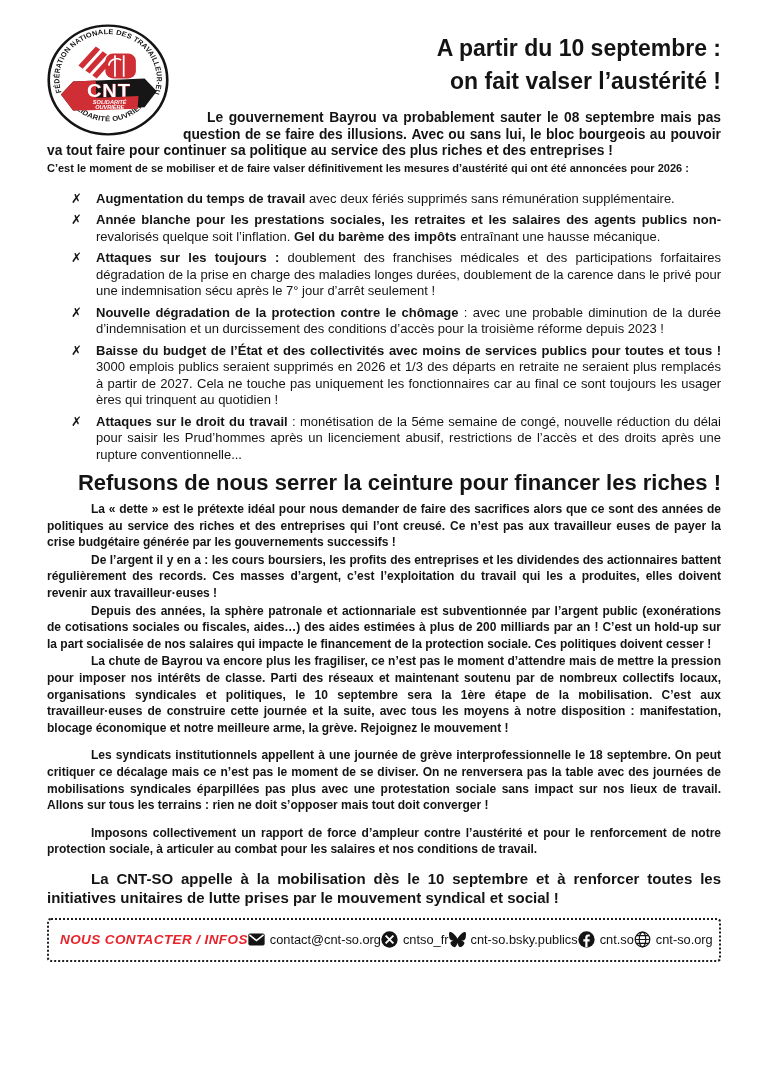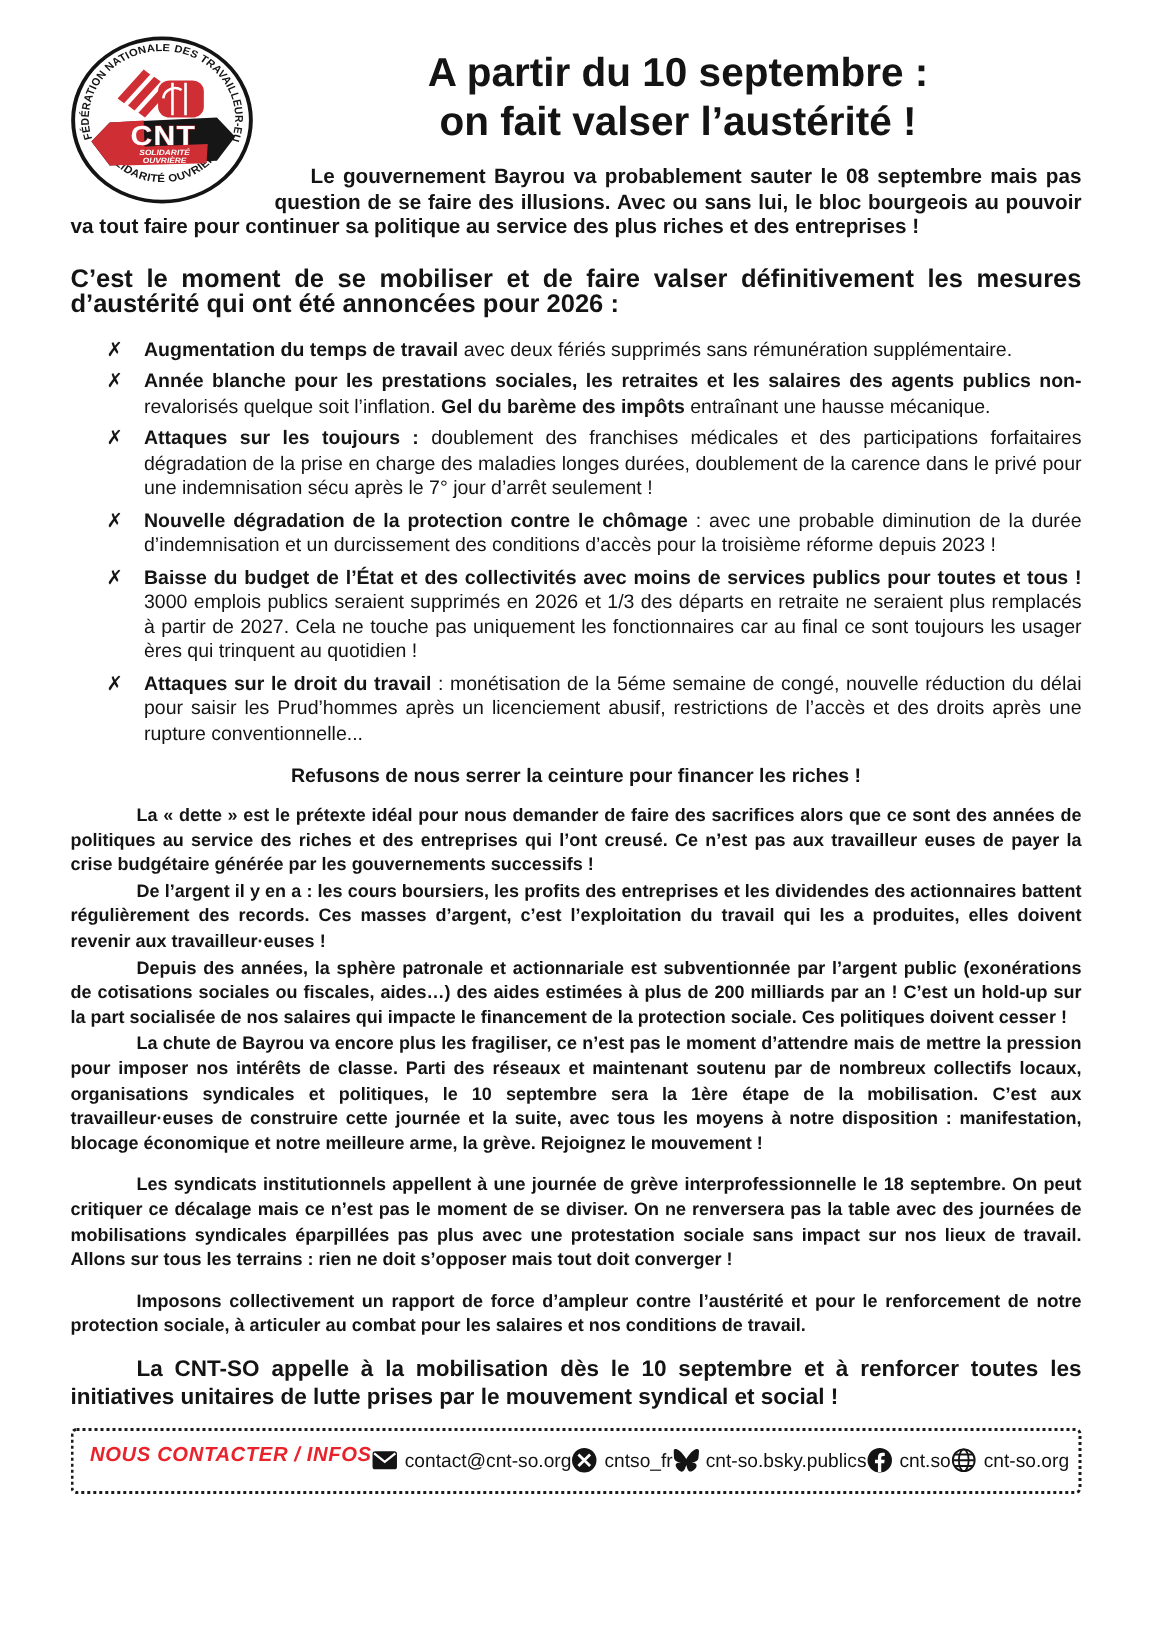--- a/index.html
+++ b/index.html
@@ -10,62 +10,62 @@
     -webkit-font-smoothing:antialiased;
   }
   .page{padding:24px 47px 0 47px;}
   p{margin:0;font-weight:bold;}
   .justify{text-align:justify;}
 
   
   .logo-float{float:left;width:122px;height:112px;margin:0 14px 4px 0;}
   .logo-float svg{display:block;width:100%;height:100%;}
   h1.title{
-    margin:8px 0 12px 0;text-align:center;
-    font-size:27px;line-height:33px;font-weight:bold;color:#141414;
+    margin:8px 0 12px 0;text-align:right;
+    font-size:23px;line-height:33px;font-weight:bold;color:#141414;
   }
   .intro{font-size:13.8px;line-height:16.5px;text-indent:24px;}
 
   
-  .mobilize{clear:none;margin-top:17px;font-weight:bold;font-size:17px;line-height:17px;}
+  .mobilize{clear:none;font-weight:bold;font-size:11px;line-height:17px;}
 
   
   ul.bullets{list-style:none;margin:14px 0 0 0;padding:0 0 0 24px;}
   ul.bullets li{
     position:relative;padding-left:25px;margin-bottom:5px;
     font-size:13px;line-height:16.5px;text-align:justify;
   }
   .xmark{
     position:absolute;left:0;top:0;
     font-style:italic;font-weight:bold;font-size:13px;color:#141414;
   }
 
   
   h2.sec-head{
-    margin:9px 0 7px 0;text-align:center;
-    font-size:13px;line-height:22px;font-weight:bold;color:#141414;
+    margin:9px 0 7px 0;text-align:right;
+    font-size:22px;line-height:22px;font-weight:bold;color:#141414;
   }
 
   
   .par{font-size:12px;line-height:16.6px;text-align:justify;text-indent:44px;}
   .sec1-pars .par{margin:0 0 1px 0;}
   .sec2-pars .par{margin:0 0 11px 0;}
 
   
   .closing{
     margin-top:2px;font-weight:bold;font-size:15px;line-height:19px;
     text-align:justify;text-indent:44px;
   }
 
   
   .contact-bar{
     margin-top:11px;
     border:2.5px dotted #1c1c1c;border-radius:4px;
     padding:8px 11px;
-    display:flex;justify-content:space-between;
+    display:flex;align-items:center;justify-content:space-between;
     height:24px;
   }
   .contact-label{
     color:#e8232b;font-weight:bold;font-style:italic;
     font-size:13.5px;letter-spacing:.4px;white-space:nowrap;
   }
   .contact-item{display:inline-flex;align-items:center;gap:5px;white-space:nowrap;}
   .cicon{display:inline-flex;width:17px;height:17px;align-items:center;justify-content:center;}
   .cicon svg{display:block;width:17px;height:17px;}
   .cicon.env svg{height:13px;}

